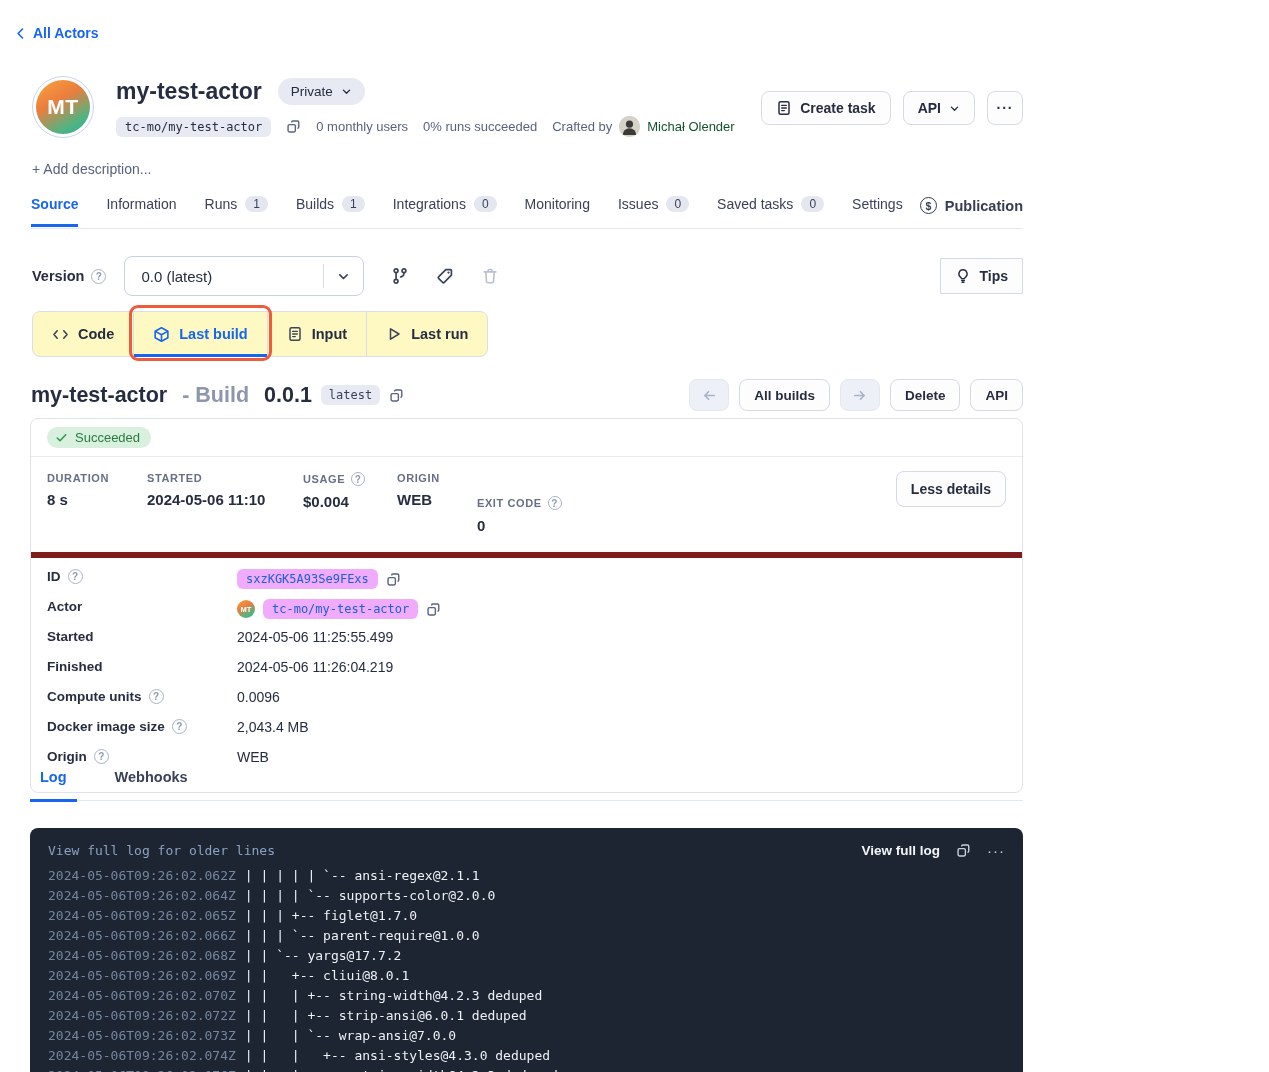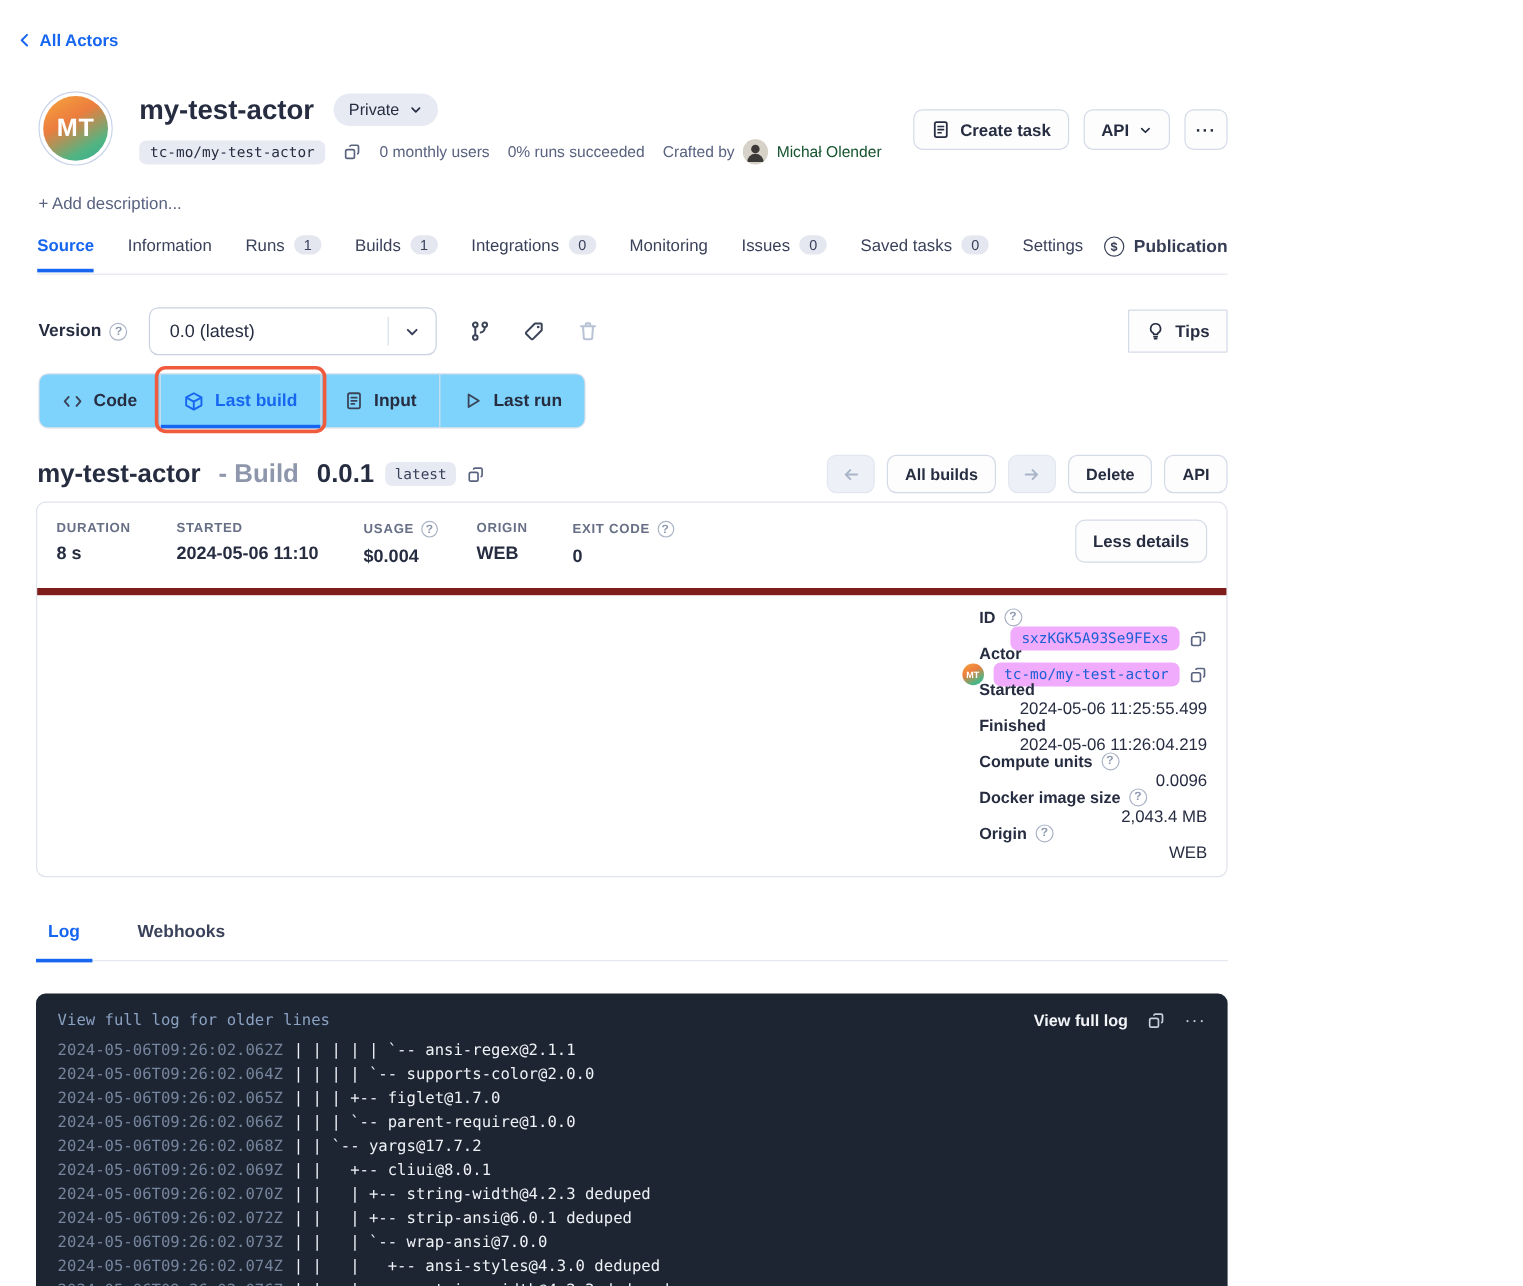--- a/index.html
+++ b/index.html
@@ -56,21 +56,21 @@
     border:1.2px solid #aab3c6; color:#8e99af; font-size:10px; font-weight:700; margin-left:7px; flex:none; cursor:pointer; }
   .select { margin-left:18px; width:240px; height:40px; border:1px solid #c9d2e0; border-radius:8px; background:#fff;
     display:flex; align-items:center; font-size:15px; color:#272d41; cursor:pointer; }
   .select .sel-text { padding-left:16px; flex:1; }
   .select .sel-chev { width:40px; height:24px; border-left:1px solid #d9dee8; display:flex; align-items:center; justify-content:center; color:#3a415a; }
   .vicon { margin-left:27px; color:#3b4358; display:inline-flex; cursor:pointer; }
   .vicon.disabled { color:#b9c2d3; cursor:default; }
   .tips-btn { margin-left:auto; height:36px; border-radius:1px; }
 
   
-  .src-tabs { position:absolute; left:32px; top:311px; display:inline-flex; border:1px solid #d9dee8; border-radius:8px; background:#7dd3fc; }
+  .src-tabs { position:absolute; left:32px; top:311px; display:inline-flex; border:1px solid #d9dee8; border-radius:8px; background:#fef9c3; }
   .src-tab { position:relative; display:flex; align-items:center; gap:9px; height:44px; padding:0 19px;
     font-size:14.5px; font-weight:700; color:#272d41; cursor:pointer; border-right:1px solid #d9dee8; }
   .src-tab:last-child { border-right:none; }
   .src-tab .sicon { display:inline-flex; color:#3b4358; }
   .src-tab.active { color:#1766f0; }
   .src-tab.active .sicon { color:#1766f0; }
   .src-tab.active::after { content:''; position:absolute; left:0; right:0; bottom:-1px; height:3px; background:#1766f0; }
   .annotation-box { position:absolute; left:-5px; right:-5px; top:-7px; bottom:-5px; border:3px solid #f05b3d;
     border-radius:9px; pointer-events:none; z-index:5; }
 
@@ -89,21 +89,21 @@
   .status-row { padding:8px 16px; border-bottom:1px solid #e8ebf1; }
   .status-pill { display:inline-flex; align-items:center; gap:7px; background:#d8f0dd; border-radius:13px;
     padding:3px 11px 3px 8px; font-size:13px; color:#2b7a43; }
   .stats-row { position:relative; padding:15px 16px 18px; border-bottom:6px solid #7f1d1d; display:flex; }
   .stat { display:flex; flex-direction:column; gap:7px; }
   .stat-label { font-size:11px; font-weight:700; letter-spacing:.6px; color:#666f85; display:flex; align-items:center; }
   .stat-label .help { width:14px; height:14px; margin-left:6px; }
   .stat-value { font-size:15px; font-weight:700; color:#272d41; }
   .less-details { position:absolute; right:16px; top:14px; height:36px; }
   .details { padding:11px 16px 13px; }
-  .detail-row { display:flex; align-items:flex-end; height:30px;flex-direction:column; }
+  .detail-row { display:flex; align-items:flex-start; height:30px; }
   .detail-label { width:190px; flex:none; font-size:13.5px; font-weight:700; color:#272d41; display:flex; align-items:center; }
   .detail-value { font-size:14px; color:#272d41; display:flex; align-items:center; gap:8px; }
   .id-pill { background:#f0abfc; color:#1d5fd6; border-radius:6px; padding:3px 9px; font-size:12px; cursor:pointer; }
   .mini-avatar { width:18px; height:18px; font-size:7.5px; flex:none; }
 
   
   .log-tabs { position:absolute; left:30px; top:769px; right:22px; display:flex; gap:28px; border-bottom:1px solid #e3e7ef; height:32px; }
   .log-tab { padding:0 10px 11px; font-size:14.5px; color:#3a415a; font-weight:700; cursor:pointer; border-bottom:3px solid transparent; margin-bottom:-2px; }
   .log-tab.active { color:#1766f0; border-bottom-color:#1766f0; }
 
@@ -351,38 +351,48 @@
       <button class="btn">
           <span>Delete</span>
         </button>
       <button class="btn">
           <span>API</span>
         </button>
     </div>
   </div>
 
   <div class="build-card">
+    <div class="status-row">
+      <span class="status-pill">
+        <span style="display:inline-flex;">
+          <svg width="13" height="13" viewBox="0 0 16 16">
+              <path d="M2.8 8.6 6.2 12 13.2 4.6" fill="none" stroke="#2e9e52" stroke-width="2" stroke-linecap="round" stroke-linejoin="round"></path>
+            </svg>
+        </span>
+        <span>Succeeded</span>
+      </span>
+    </div>
     <div class="stats-row">
       <div class="stat" style="width: 100px;">
           <div class="stat-label">DURATION</div>
           <div class="stat-value">8 s</div>
         </div>
         <div class="stat" style="width: 156px;">
           <div class="stat-label">STARTED</div>
           <div class="stat-value">2024-05-06 11:10</div>
         </div>
         <div class="stat" style="width: 94px;">
           <div class="stat-label">USAGE<span class="help">?</span></div>
           <div class="stat-value">$0.004</div>
         </div>
         <div class="stat" style="width: 80px;">
           <div class="stat-label">ORIGIN</div>
           <div class="stat-value">WEB</div>
         </div>
-        <div class="stat" style="width: 120px;">
+        <div class="stat" style="width: 120px; margin-top: 24px;">
           <div class="stat-label">EXIT CODE<span class="help">?</span></div>
           <div class="stat-value">0</div>
         </div>
         <button class="btn less-details">
           <span>Less details</span>
         </button>
     </div>
     <div class="details">
         <div class="detail-row">
           <div class="detail-label">ID<span class="help">?</span></div>

